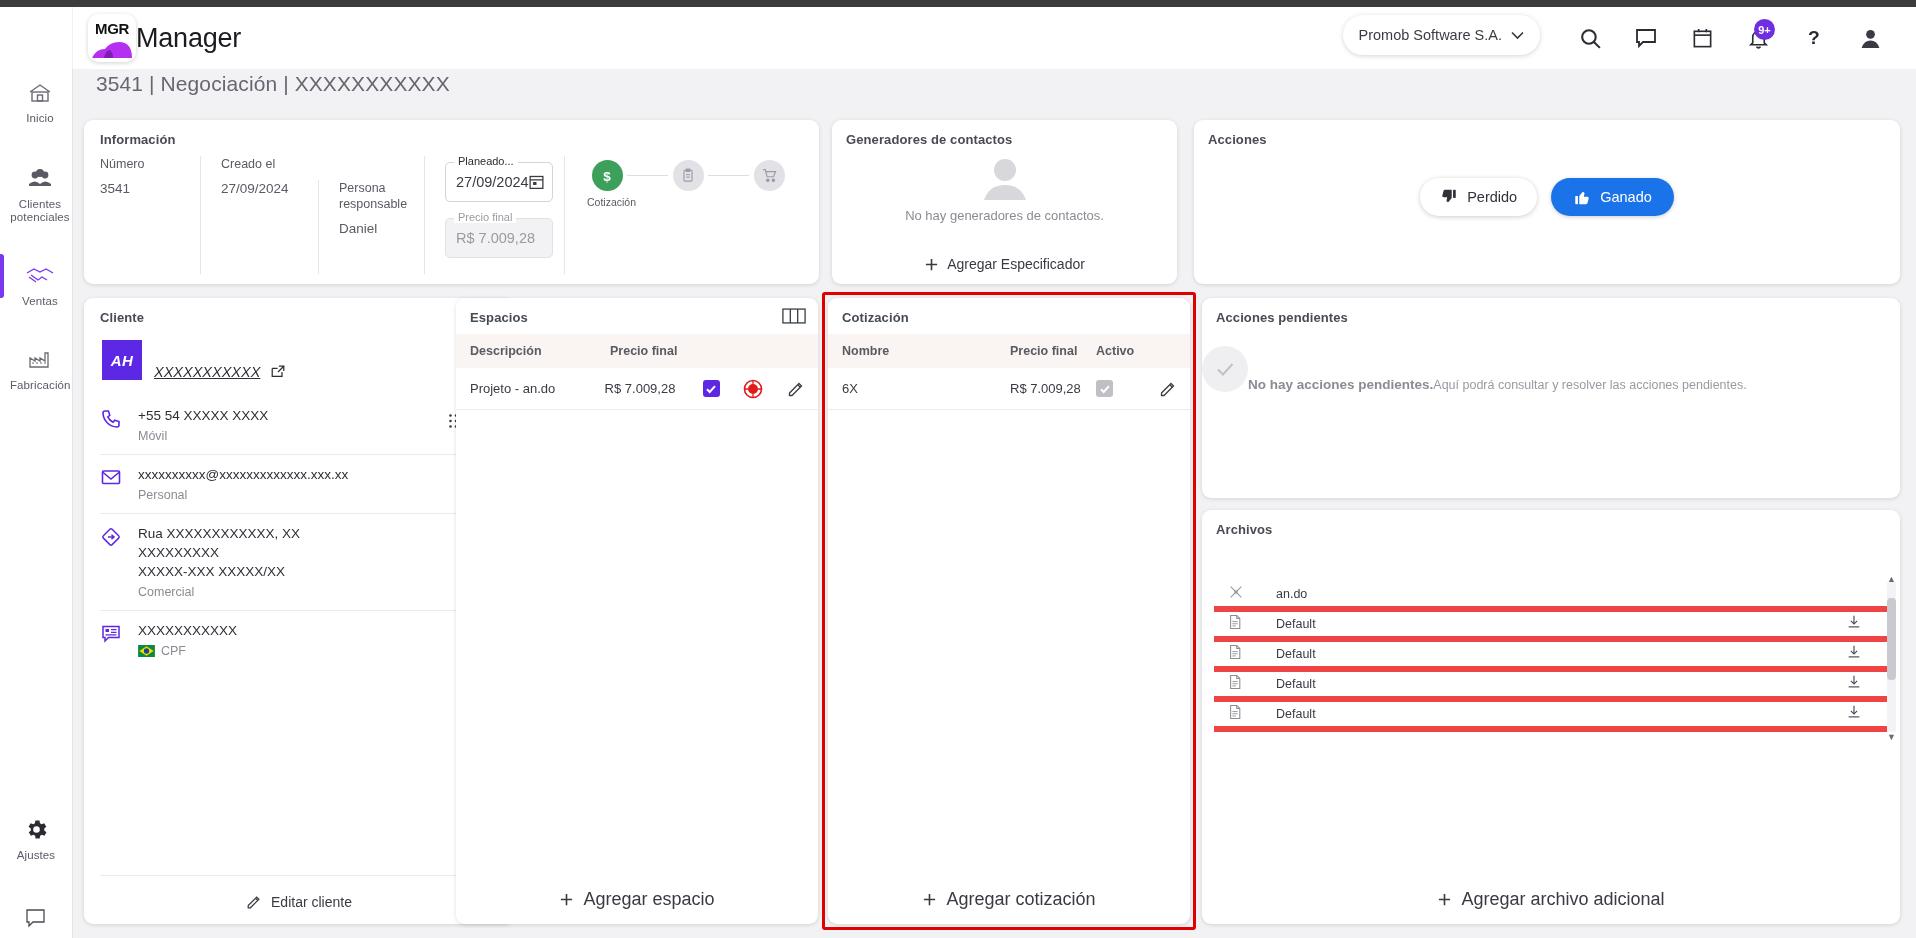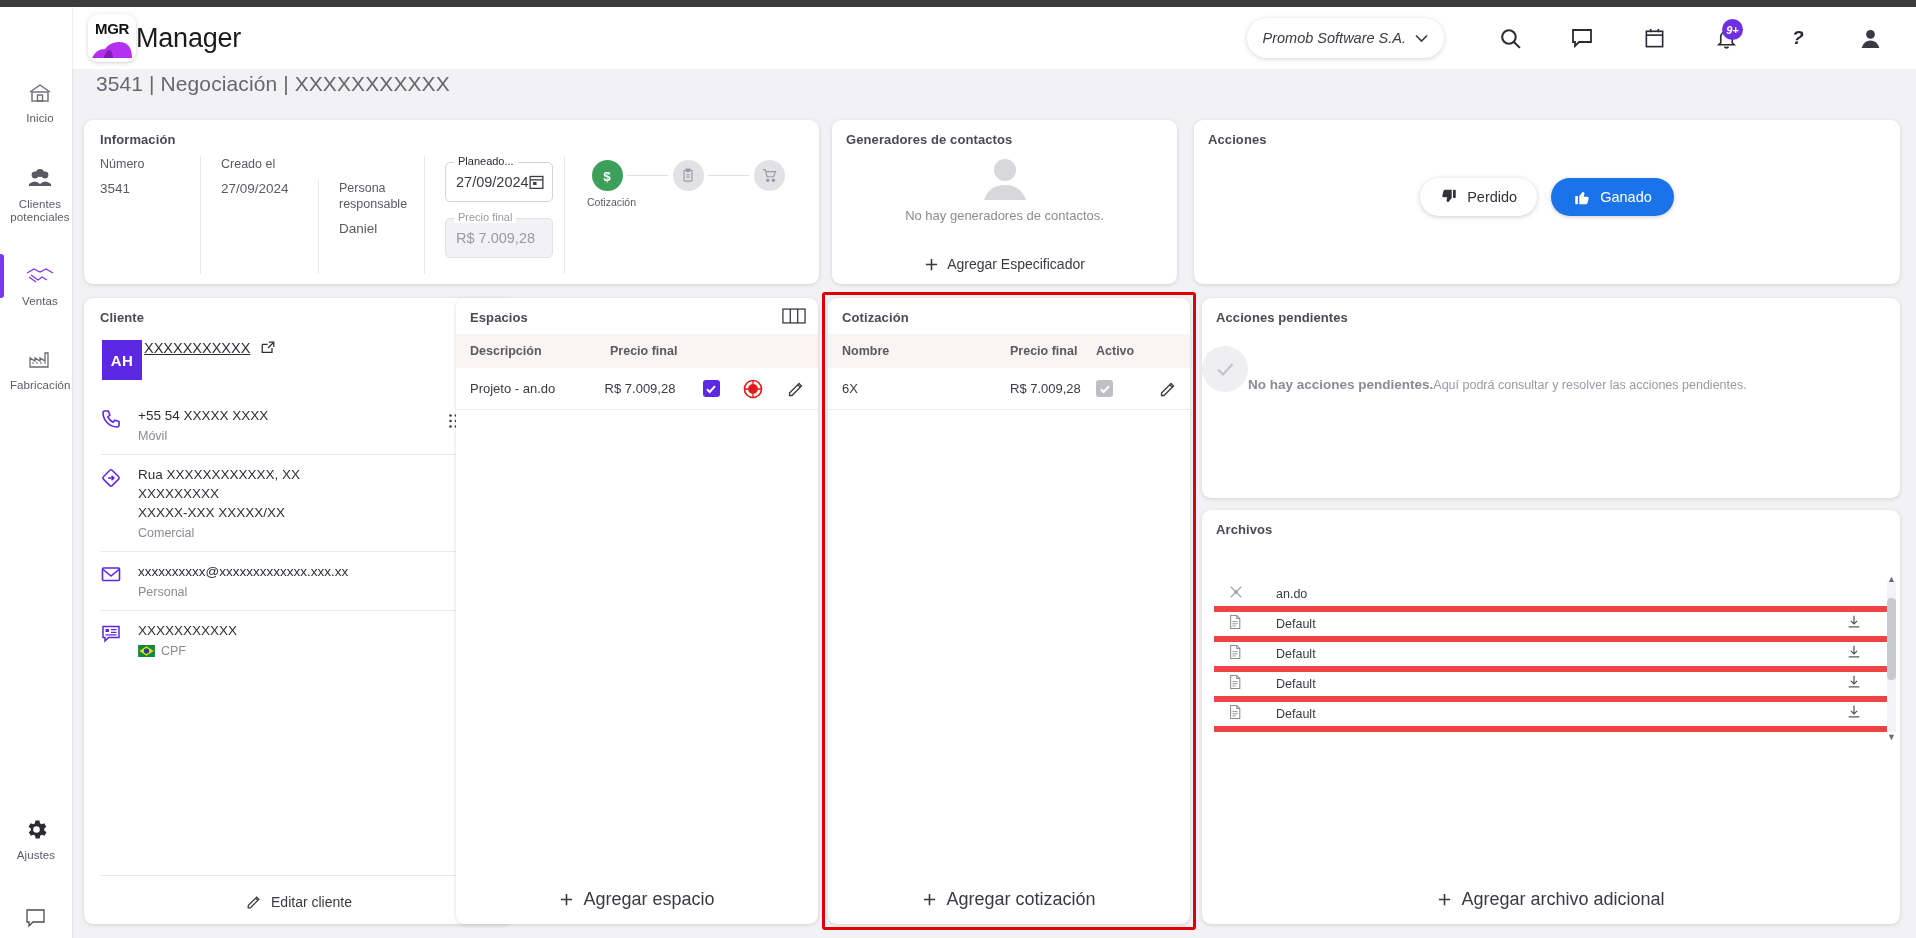--- a/index.html
+++ b/index.html
@@ -71,21 +71,21 @@
     color: #111; margin-top: 6px; font-family: "Liberation Sans", sans-serif;
   }
   .brand-logo .mgr-shape {
     position: absolute; left: 4px; right: 4px; bottom: 4px; height: 16px;
   }
   .brand-name {
     font-size: 27px; color: #1b1b1f; font-weight: 400;
     letter-spacing: -.2px;
   }
   .hdr-right {
-    margin-left: auto; display: flex; align-items: center; gap: 16px; padding-right: 18px; font-style: italic;
+    margin-left: auto; display: flex; gap: 0; padding-right: 18px;
   }
   .company-pill {
     display: flex; align-items: center; gap: 9px;
     height: 40px; padding: 0 16px; border-radius: 20px;
     background: #fff; box-shadow: 0 1px 5px rgba(0,0,0,.17);
     font-size: 14.5px; color: #3b3b44; cursor: pointer; white-space: nowrap;
     margin-right: 22px;
   }
   .hdr-ico {
     width: 56px; height: 46px; display: flex; align-items: center; justify-content: center;
@@ -172,21 +172,21 @@
   .btn-blue {
     display: flex; align-items: center; gap: 9px;
     height: 38px; padding: 0 22px; border-radius: 19px;
     background: #1a73e8; color: #fff; font-size: 14.5px; cursor: pointer;
     box-shadow: 0 1px 4px rgba(0,0,0,.2);
   }
   
   .row2 { position: absolute; top: 178px; left: 0; right: 0; bottom: 0; }
   .cli-card { position: absolute; left: 0; top: 0; width: 430px; bottom: 6px; }
   .cli-title { position: absolute; left: 16px; top: 12px; }
-  .cli-head { position: absolute; left: 18px; top: 42px; display: flex; align-items: flex-start; gap: 2px; }
+  .cli-head { position: absolute; left: 18px; top: 42px; display: flex; align-items: flex-end; gap: 12px; font-style: italic; }
   .avatar {
     width: 40px; height: 40px; background: #5c28e3; color: #fff;
     display: flex; align-items: center; justify-content: center;
     font-size: 15px; font-weight: bold; letter-spacing: .5px;
   }
   .cli-name { font-size: 14.5px; color: #2d2d36; text-decoration: underline; cursor: pointer; }
   .cli-rows { position: absolute; left: 16px; right: 16px; top: 98px; }
   .cli-row {
     display: flex; align-items: flex-start; padding: 10px 0 11px 0;
     border-bottom: 1px solid #eaeaee; position: relative; min-height: 52px;
@@ -551,51 +551,51 @@
                   <circle cx="8" cy="13.5" r="1.3"></circle>
                   <circle cx="13.5" cy="13.5" r="1.3"></circle>
               </svg>
               <svg width="16" height="17" viewBox="0 0 18 18" fill="none" stroke="#4a4a55" stroke-width="1.3">
                 <rect x="5.5" y="5.5" width="10" height="11" rx="1"></rect>
                   <path d="M12.5 5.5 V2.5 h-10 v11 h3"></path>
               </svg>
             </div>
           </div>
 
+          <div class="cli-row">
+            <div class="cli-ico">
+              <svg width="22" height="20" viewBox="0 0 22 20" fill="none" stroke="#5c28e3" stroke-width="1.6">
+                <rect x="2.5" y="4" width="17" height="12.5" rx="1"></rect>
+                  <path d="M2.5 5 L11 12 L19.5 5"></path>
+              </svg>
+            </div>
+            <div class="cli-body">
+              <div class="cli-v">xxxxxxxxxx@xxxxxxxxxxxxx.xxx.xx</div>
+              <div class="cli-sub">Personal</div>
+            </div>
+            <div class="cli-actions">
+              <svg width="16" height="17" viewBox="0 0 18 18" fill="none" stroke="#4a4a55" stroke-width="1.3">
+                <rect x="5.5" y="5.5" width="10" height="11" rx="1"></rect>
+                  <path d="M12.5 5.5 V2.5 h-10 v11 h3"></path>
+              </svg>
+            </div>
+          </div>
+
           <div class="cli-row" style="min-height:86px;">
             <div class="cli-ico">
               <svg width="22" height="22" viewBox="0 0 22 22" fill="none" stroke="#5c28e3" stroke-width="1.5">
                 <rect x="11" y="2.2" width="12.4" height="12.4" rx="1.6" transform="rotate(45 11 2.2)"></rect>
                 <path d="M8 11 h5.5 M11.5 8.7 L14 11 L11.5 13.3"></path>
               </svg>
             </div>
             <div class="cli-body">
               <div class="cli-v" style="white-space:pre-line;">Rua XXXXXXXXXXXX, XX
 XXXXXXXXX
 XXXXX-XXX  XXXXX/XX</div>
               <div class="cli-sub">Comercial</div>
-            </div>
-          </div>
-
-          <div class="cli-row">
-            <div class="cli-ico">
-              <svg width="22" height="20" viewBox="0 0 22 20" fill="none" stroke="#5c28e3" stroke-width="1.6">
-                <rect x="2.5" y="4" width="17" height="12.5" rx="1"></rect>
-                  <path d="M2.5 5 L11 12 L19.5 5"></path>
-              </svg>
-            </div>
-            <div class="cli-body">
-              <div class="cli-v">xxxxxxxxxx@xxxxxxxxxxxxx.xxx.xx</div>
-              <div class="cli-sub">Personal</div>
-            </div>
-            <div class="cli-actions">
-              <svg width="16" height="17" viewBox="0 0 18 18" fill="none" stroke="#4a4a55" stroke-width="1.3">
-                <rect x="5.5" y="5.5" width="10" height="11" rx="1"></rect>
-                  <path d="M12.5 5.5 V2.5 h-10 v11 h3"></path>
-              </svg>
             </div>
           </div>
 
           <div class="cli-row">
             <div class="cli-ico">
               <svg width="22" height="22" viewBox="0 0 22 22" fill="none" stroke="#5c28e3" stroke-width="1.5">
                 <path d="M3 3.5 h16 v11 H8.5 l-3.5 3.5 v-3.5 H3 z"></path>
                 <rect x="5.5" y="6" width="3.5" height="3" fill="#5c28e3" stroke="none"></rect>
                 <path d="M11 6.7 h5.5 M11 9.3 h5.5 M5.5 11.8 h11" stroke-width="1.2"></path>
               </svg>

